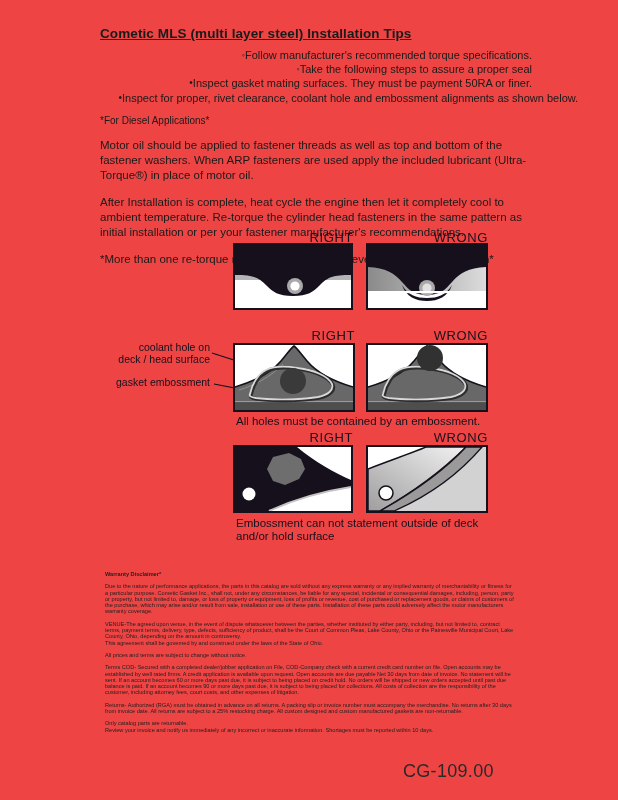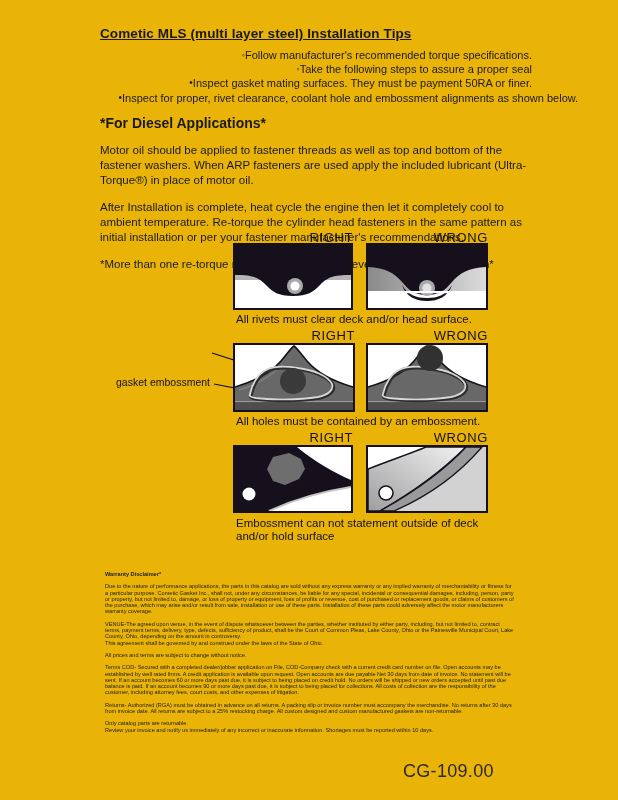--- a/index.html
+++ b/index.html
@@ -1,29 +1,29 @@
 <!DOCTYPE html>
 <html><head>
 <meta charset="utf-8">
 <style>
   html,body{margin:0;padding:0;background:#e8e8e8;}
   .page{
-    position:relative;width:618px;height:800px;background:#eab308;
+    position:relative;width:618px;height:800px;background:#ef4444;
     font-family:"Liberation Sans",sans-serif;color:#1a1a1a;overflow:hidden;
     margin:0 auto;
   }
   
   .flow{position:absolute;left:100px;top:26px;width:432px;}
   .title{font-size:13.5px;font-weight:bold;text-decoration:underline;letter-spacing:.1px;margin:0 0 7px 0;}
   .bullets{font-size:11px;line-height:14.2px;text-align:right;}
   .b-line{white-space:nowrap;}
   .b-line .mk{display:inline-block;width:9px;margin-left:-10px;font-size:9px;vertical-align:1px;}
   .sb-line{white-space:nowrap;margin-left:23px;}
   .sb-line .mk{display:inline-block;width:8px;margin-left:-9px;font-size:10px;vertical-align:1px;}
-  .diesel-h{font-size:14px;font-weight:bold;margin:10px 0 6px 0;}
+  .diesel-h{font-size:10px;font-weight:normal;margin:10px 0 6px 0;}
   .para{font-size:11.5px;line-height:15px;margin:12px 0 8px 0;}
   
   .dlabel{position:absolute;font-size:13px;letter-spacing:.6px;color:#15101c;text-align:right;}
   .dbox{position:absolute;border:2px solid #15101c;background:#fff;box-sizing:border-box;}
   .dbox svg{display:block;}
   .caption{position:absolute;font-size:11.5px;line-height:12.8px;color:#15101c;white-space:nowrap;}
   .side-label{position:absolute;font-size:10.5px;line-height:11.5px;text-align:right;width:112px;color:#15101c;}
   .leader{position:absolute;overflow:visible;}
   
   .fineprint{position:absolute;left:105px;top:571px;width:410px;font-size:5.6px;line-height:6.3px;color:#222;}
@@ -82,25 +82,28 @@
       <rect y="22" width="118" height="24" fill="url(#gradBand)"></rect>
       <path d="M0 0 H118 V22 C100 23 92 28 84 37 C77 45 72 50 59 50 C46 50 41 45 34 37 C26 28 18 23 0 22 Z" fill="#15101c"></path>
       <path d="M34 40 C40 50 48 53 59 53 C70 53 78 50 84 40 C80 52 70 56 59 56 C48 56 38 52 34 40 Z" fill="#15101c"></path>
       <circle cx="59" cy="43" r="8" fill="#a9a9a9"></circle>
       <circle cx="59" cy="43" r="4.6" fill="#e2e2e2"></circle>
       <rect y="46" width="118" height="2.2" fill="#ffffff"></rect>
       <rect y="48.2" width="34" height="15" fill="#ffffff"></rect>
       <rect x="84" y="48.2" width="34" height="15" fill="#ffffff"></rect>
     </svg>
   </div>
-  <div class="caption" style="left:236px;top:313px">All rivets must clear deck and/or head surface.</div>
 
   <div class="dlabel" style="left:233px;top:328px;width:122px">RIGHT</div>
   <div class="dlabel" style="left:366px;top:328px;width:122px">WRONG</div>
 
+  <div class="side-label" style="left:98px;top:342px">
+    <div>coolant hole on</div>
+    <div>deck / head surface</div>
+  </div>
   <div class="side-label" style="left:98px;top:377px">gasket embossment</div>
   <svg class="leader" style="left:205px;top:348px" width="95" height="50">
     <line x1="7" y1="5" x2="85" y2="30" stroke="#15101c" stroke-width="1.2"></line>
     <line x1="9" y1="36" x2="55" y2="45" stroke="#15101c" stroke-width="1.2"></line>
   </svg>
 
   <div class="dbox" style="left:233px;top:343px;width:122px;height:69px">
     <svg viewBox="0 0 118 65" width="118" height="65">
       <rect width="118" height="65" fill="#ffffff"></rect>
       <path d="M0 63 V42 C14 38 34 30 46 16 C52 9 56 3 59 1 C62 3 66 9 72 16 C84 30 104 38 118 42 V63 Z" fill="#686868"></path>

